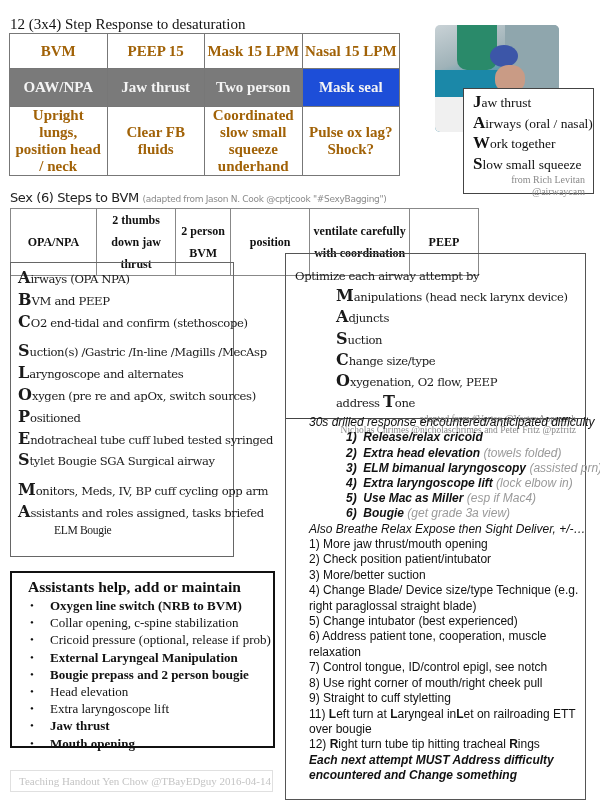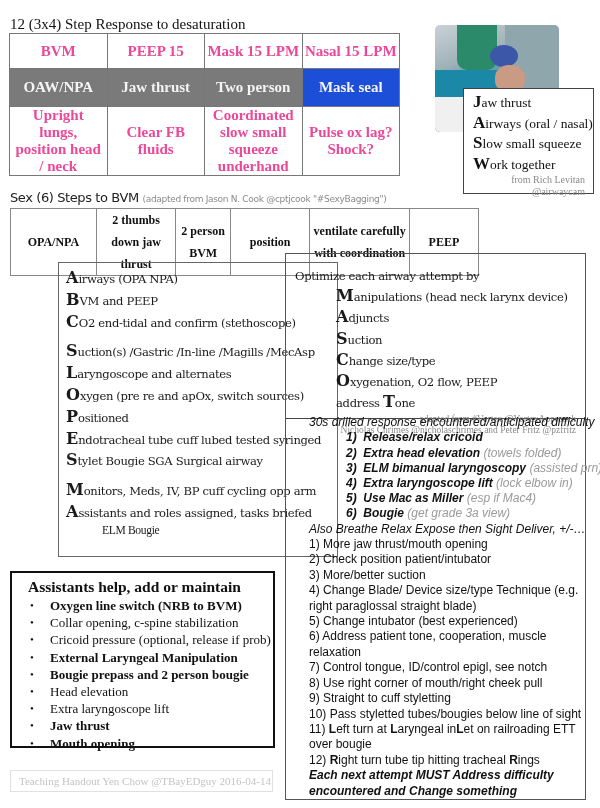--- a/index.html
+++ b/index.html
@@ -6,21 +6,21 @@
   html, body { width: 600px; height: 808px; background: #ffffff; overflow: hidden; }
   body { position: relative; font-family: "DejaVu Serif", serif; color: #111; }
 
   .abs { position: absolute; }
 
   
   #title1 { left: 10px; top: 16px; font-size: 15px; font-family: "Liberation Serif", serif; color: #111; }
 
   
   #step-table { left: 9px; top: 33px; width: 391px; border-collapse: collapse; font-family: "Liberation Serif", serif; }
-  #step-table td { border: 1px solid #777; text-align: center; vertical-align: middle; font-weight: bold; color: #ec4899; padding: 0 2px; }
+  #step-table td { border: 1px solid #777; text-align: center; vertical-align: middle; font-weight: bold; color: #a16207; padding: 0 2px; }
   #step-table tr.r1 td { height: 35px; font-size: 15px; }
   #step-table tr.r2 td { height: 38px; font-size: 15px; background: #7a7a7a; color: #f4f4f4; }
   #step-table tr.r3 td { height: 69px; font-size: 15px; line-height: 17px; }
 
   
   #photo { left: 435px; top: 25px; width: 124px; height: 107px; border-radius: 5px; overflow: hidden;
            background: linear-gradient(160deg, #c9d2d6 0%, #9fb2b8 30%, #2a8aa6 55%, #1d7c9a 75%, #e8e8e8 100%); }
   #photo .p1 { position:absolute; left: 22px; top: 0; width: 40px; height: 45px; background:#2a8a6a; border-radius: 0 0 10px 10px; }
   #photo .p2 { position:absolute; left: 70px; top: 0; width: 54px; height: 70px; background:#8fa6ad; border-radius: 0 0 0 20px; }
   #photo .p3 { position:absolute; left: 55px; top: 20px; width: 28px; height: 22px; background:#3c56a8; border-radius: 50%; }
@@ -36,22 +36,22 @@
   #jaws-box .credit { font-size: 10px; color: #8a8a8a; text-align: right; padding-right: 8px; line-height: 12px; }
 
   
   #title2 { left: 10px; top: 190px; font-size: 13px; font-family: "DejaVu Sans", sans-serif; letter-spacing: -0.4px; color: #222; }
   #title2 .sub { font-size: 9px; color: #8a8a8a; letter-spacing: -0.3px; }
   #sex-table { left: 10px; top: 208px; width: 469px; border-collapse: collapse; font-family: "Liberation Serif", serif; }
   #sex-table td { border: 1px solid #888; border-top: 1px solid #888; text-align: center; vertical-align: middle; font-weight: bold;
                   font-size: 12px; line-height: 22px; height: 40px; color: #111; padding: 0 2px; }
 
   
-  #abc-box { left: 10px; top: 262px; width: 280px; height: 295px; border: 1px solid #666; padding: 5px 0 0 7px;
-             font-family: "DejaVu Serif", serif; margin-left: 48px; }
+  #abc-box { left: 10px; top: 262px; width: 224px; height: 295px; border: 1px solid #666; padding: 5px 0 0 7px;
+             font-family: "DejaVu Serif", serif; }
   .abc-line { font-size: 11.6px; line-height: 19.8px; white-space: nowrap; color: #1a1a1a; letter-spacing: -0.35px; }
   .abc-line .cap { font-size: 16px; font-weight: bold; letter-spacing: 0; }
   .abc-gap { height: 8px; }
   .abc-indent { padding-left: 36px; line-height: 14px; font-family: Liberation Serif, serif; }
 
   
   #assist-box { left: 10px; top: 571px; width: 265px; height: 177px; border: 2px solid #111; padding: 4px 0 0 16px;
                 font-family: "Liberation Serif", serif; }
   #assist-title { font-size: 15.5px; font-weight: bold; line-height: 20px; color: #111; }
   .assist-item { font-size: 13px; line-height: 17.2px; white-space: nowrap; color: #111; display: flex; }
@@ -114,22 +114,22 @@
   <div class="p2"></div>
   <div class="p4"></div>
   <div class="p3"></div>
   <div class="p5"></div>
   <div class="p6"></div>
 </div>
 
 <div id="jaws-box" class="abs">
   <div class="line"><span class="cap">J</span><span>aw thrust</span></div>
   <div class="line"><span class="cap">A</span><span>irways (oral / nasal)</span></div>
+  <div class="line"><span class="cap">W</span><span>ork together</span></div>
   <div class="line"><span class="cap">S</span><span>low small squeeze</span></div>
-  <div class="line"><span class="cap">W</span><span>ork together</span></div>
   <div class="credit">from Rich Levitan</div>
   <div class="credit">@airwaycam</div>
 </div>
 
 <div id="title2" class="abs">
   <span>Sex (6) Steps to BVM</span>
   <span class="sub">(adapted from Jason N. Cook @cptjcook "#SexyBagging")</span>
 </div>
 
 <table id="sex-table" class="abs">
@@ -251,23 +251,20 @@
         </div>
         <div class="plain-item">
           <span class="cont">7) Control tongue, ID/control epigl, see notch</span>
         </div>
         <div class="plain-item">
           <span class="cont">8) Use right corner of mouth/right cheek pull</span>
         </div>
         <div class="plain-item">
           <span class="cont">9) Straight to cuff styletting</span>
         </div>
-        <div class="plain-item">
-          <span class="cont">10) Pass styletted tubes/bougies below line of sight</span>
-        </div>
       </div>
     <div class="plain-item">
         <span class="cont"><span>11) </span><b>L</b><span>eft turn at </span><b>L</b><span>aryngeal in</span><b>L</b><span>et on railroading ETT over bougie</span></span>
       </div>
     <div class="plain-item">
         <span class="cont"><span>12) </span><b>R</b><span>ight turn tube tip hitting tracheal </span><b>R</b><span>ings</span></span>
       </div>
     <div class="final">Each next attempt MUST Address difficulty encountered and Change something</div>
   </div>
 </div>

